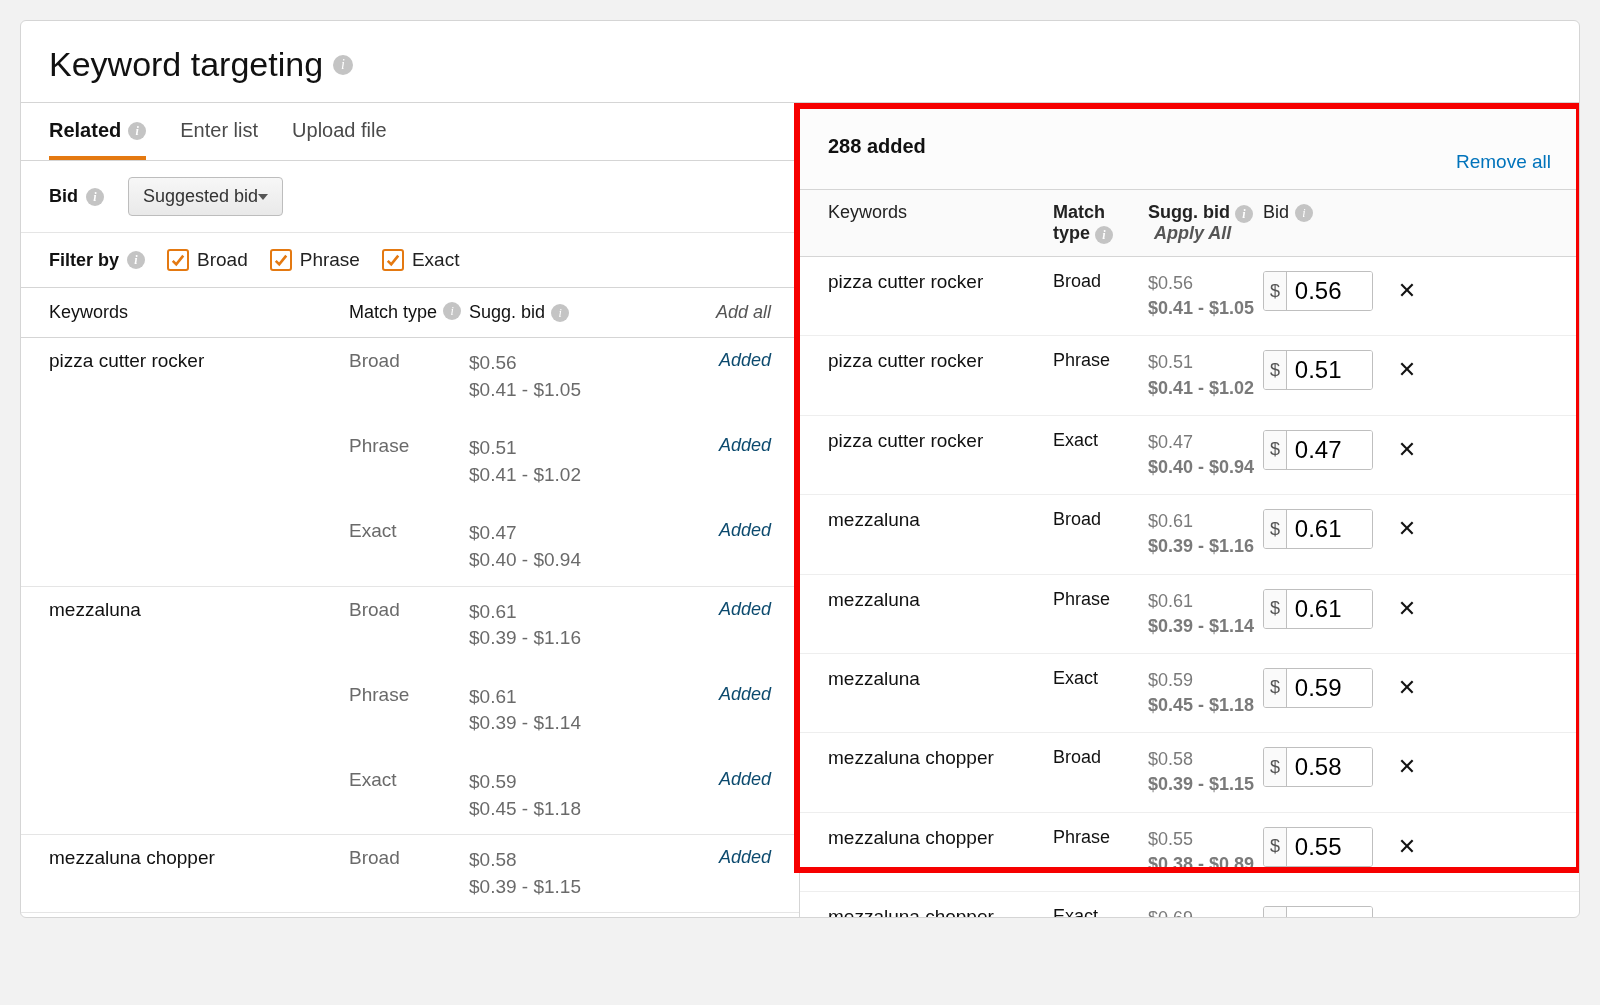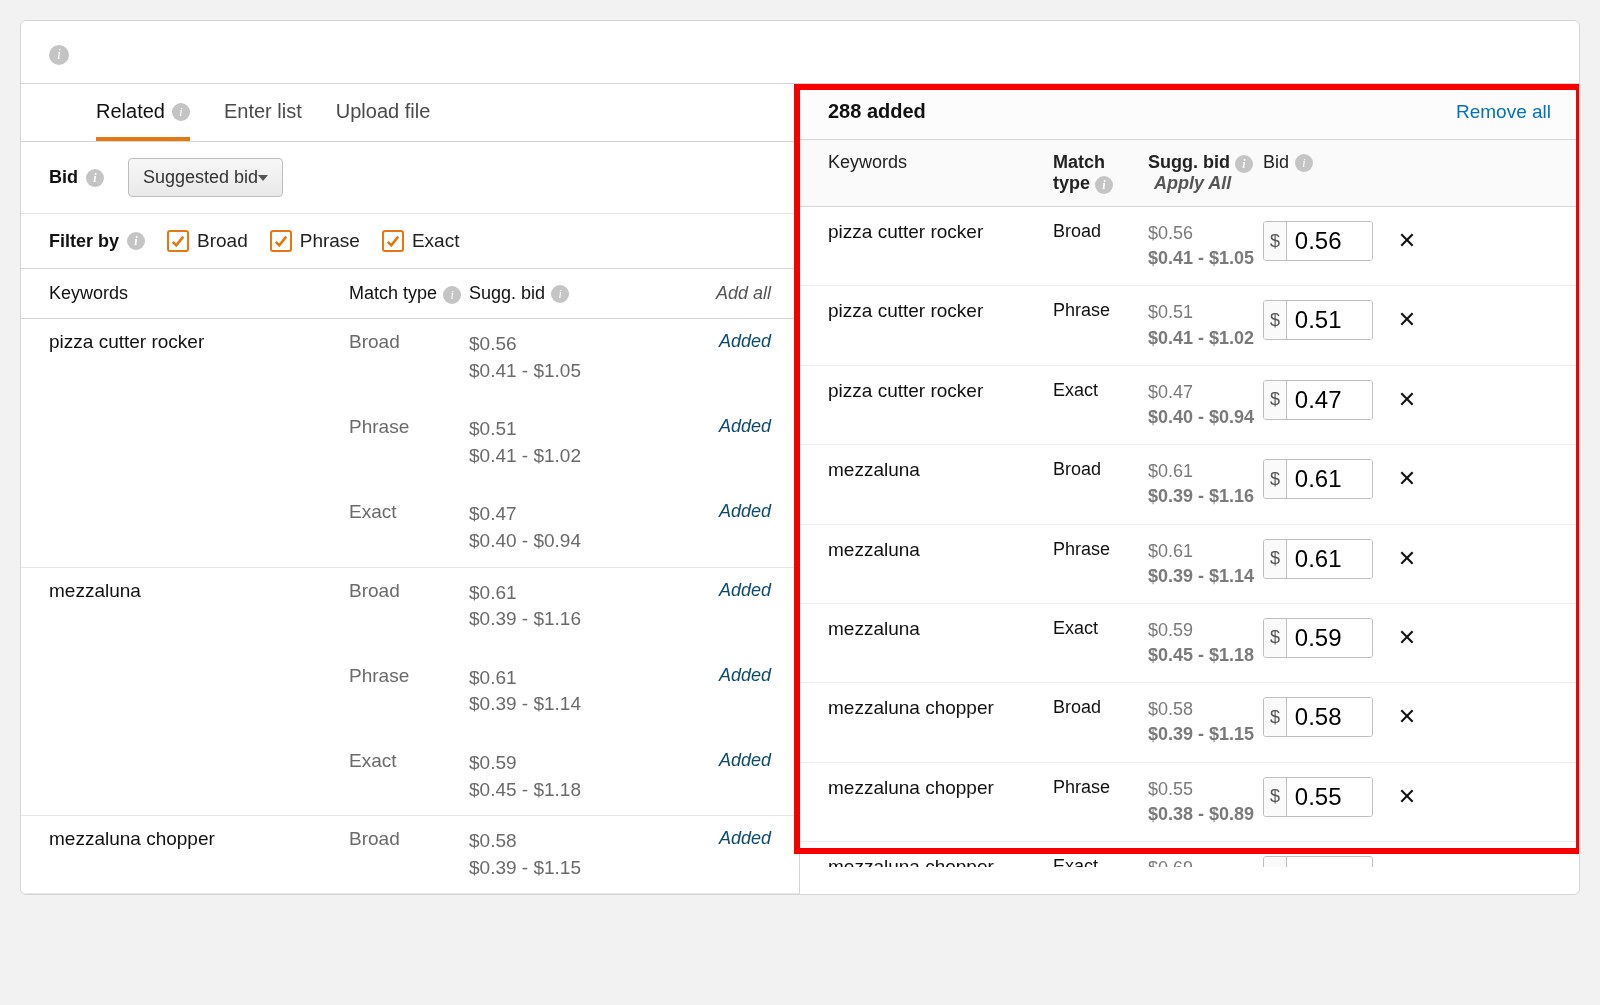--- a/index.html
+++ b/index.html
@@ -64,24 +64,23 @@
     padding: 16px 0 14px 0;
     font-size: 20px;
     color: #4a4a4a;
     display: flex;
     align-items: center;
     gap: 7px;
     cursor: pointer;
     border-bottom: 4px solid transparent;
   }
   .tab.active {
-    font-weight: 400;
+    font-weight: 700;
     color: #111;
     border-bottom-color: #e47911;
-    margin-left: 47px;
   }
 
   
   .bid-row {
     display: flex;
     align-items: center;
     gap: 24px;
     padding: 16px 28px;
     border-bottom: 1px solid #e5e5e5;
   }
@@ -129,21 +128,21 @@
   .lh-row {
     display:flex;
     border-top: 1px solid #d5d5d5;
     border-bottom: 1px solid #d5d5d5;
     padding: 14px 28px;
     font-size:18px;
     color:#111;
     align-items:center;
   }
   .col-key   { flex: 0 0 300px; }
-  .col-match { flex: 0 0 120px; display:flex; align-items:flex-end; gap:6px;}
+  .col-match { flex: 0 0 120px; display:flex; align-items:flex-start; gap:6px;}
   .col-sugg  { flex: 0 0 140px; display:flex; align-items:center; gap:6px;}
   .col-act   { flex: 1; text-align:right; font-style:italic; color:#555; }
   .addall { cursor:pointer; }
 
   
   .kw-group { border-bottom: 1px solid #e5e5e5; padding: 0 0; }
   .kw-subrow {
     display:flex;
     padding: 12px 28px 0 28px;
     align-items:flex-start;
@@ -159,21 +158,21 @@
   
   .right-header {
     display:flex;
     justify-content: space-between;
     align-items:center;
     padding: 16px 28px;
     border-bottom: 1px solid #d5d5d5;
     background:#fcfcfc;
   }
   .added-count { font-weight:700; font-size:20px; }
-  .remove-all { color:#0073bb; font-size:19px; cursor:pointer; }
+  .remove-all { color:#0073bb; font-size:19px; cursor:pointer;margin-top:32px; }
 
   .right-cols {
     display:flex;
     padding: 12px 18px 12px 28px;
     border-bottom: 1px solid #d5d5d5;
     align-items:flex-start;
     background:#fafafa;
     font-size:18px;
     color:#222;
   }
@@ -240,20 +239,21 @@
   
   .right-body::-webkit-scrollbar { width:10px; }
   .right-body::-webkit-scrollbar-thumb { background:#c7c7c7; border-radius:5px; }
 </style>
 </head>
 <body>
 
 <div class="panel">
 
   <div class="panel-title-row">
+    <span class="panel-title">Keyword targeting</span>
     <span class="info-icon">i</span>
   </div>
 
   <div class="split">
 
     <div class="left">
 
       <div class="tabs-row">
         <div class="tab active">
           <span>Related</span>

